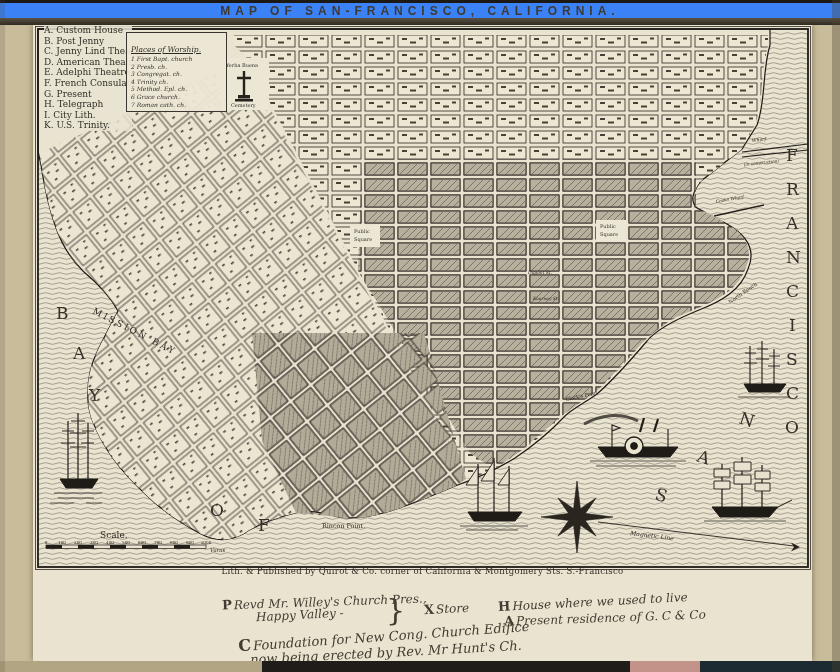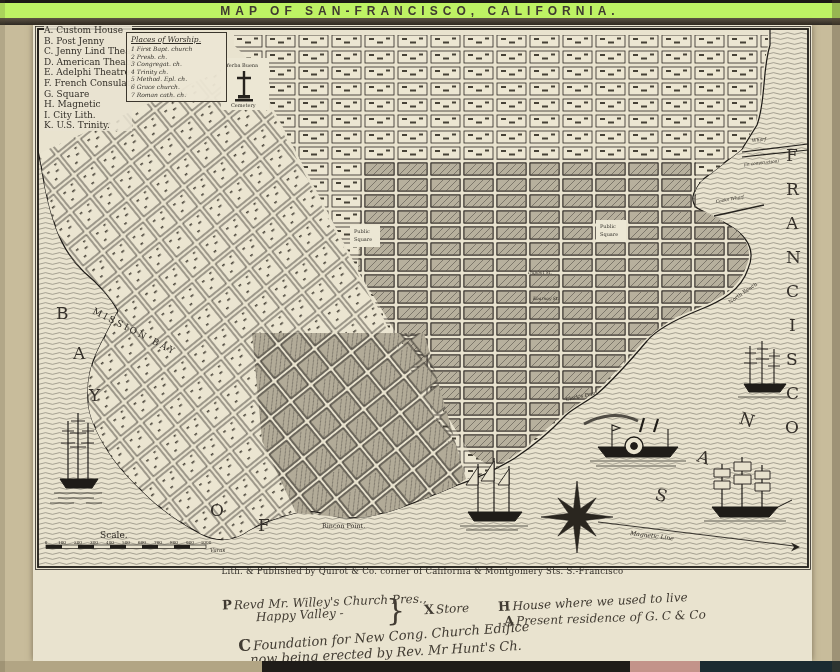--- a/index.html
+++ b/index.html
@@ -1,34 +1,34 @@
 <!DOCTYPE html>
 <html><head>
 <meta charset="utf-8">
 <style>
   html,body{margin:0;padding:0;background:#8a7f66;}
   .page{position:relative;width:840px;height:672px;background:#c8bc9b;overflow:hidden;
         font-family:"DejaVu Serif",serif;color:#2b2721;}
   
-  .topbar{position:absolute;left:0;top:0;width:840px;height:18px;background:#bef264;
+  .topbar{position:absolute;left:0;top:0;width:840px;height:18px;background:#3b82f6;
           border-top:3px solid #1c1915;text-align:center;}
   .map-title{font-family:"Liberation Sans",sans-serif;font-size:12px;font-weight:bold;
              letter-spacing:5px;color:#3f3a31;line-height:16px;}
   .topshadow{position:absolute;left:0;top:18px;width:840px;height:7px;
              background:linear-gradient(#5e5445,#2e2922);}
   
   .sheet{position:absolute;left:33px;top:25px;width:779px;height:636px;background:#e9e3cf;
          box-shadow:0 0 6px rgba(60,50,30,.55);}
   svg{position:absolute;left:0;top:0;}
   
   .legend{position:absolute;left:11px;top:0;width:88px;font-size:9px;line-height:10.6px;
           color:#332f28;background:rgba(233,227,209,.85);}
   .legend div{white-space:nowrap;}
   .worship{position:absolute;left:93px;top:7px;width:92px;border:1px solid #3b362d;
-           background:rgba(236,230,212,.95);padding:2px 3px 3px 4px;}
+           background:rgba(236,230,212,.95);padding:12px 3px 3px 4px;}
   .worship .wtitle{font-style:italic;font-size:7.5px;text-decoration:underline;margin-bottom:1px;color:#2e2a23;}
   .worship div.witem{font-size:6px;font-style:italic;line-height:7.6px;color:#33302a;white-space:nowrap;}
   .imprint{position:absolute;left:0;top:541px;width:779px;text-align:center;font-size:8.5px;
            letter-spacing:.3px;color:#2e2a24;}
   
   .hand{position:absolute;font-style:italic;color:#413b32;white-space:nowrap;}
   .hand .sym{font-weight:bold;font-style:normal;font-size:13px;padding-right:2px;}
   .edgeR{position:absolute;right:0;top:0;width:8px;height:672px;background:rgba(80,70,50,.35);}
   .edgeL{position:absolute;left:0;top:0;width:5px;height:672px;background:rgba(80,70,50,.18);}
   .bottomstrip{position:absolute;left:0;top:661px;width:840px;height:11px;display:flex;}
@@ -222,22 +222,22 @@
       <rect x="38" y="28" width="770" height="538" fill="none" stroke="#1d1a16" stroke-width="1.8"></rect>
     </svg>
 
     <div class="legend">
       <div>A. Custom House</div>
       <div>B. Post Jenny</div>
       <div>C. Jenny Lind Theatre</div>
       <div>D. American Theatre</div>
       <div>E. Adelphi Theatre</div>
       <div>F. French Consulate</div>
-      <div>G. Square</div>
-      <div>H. Magnetic</div>
+      <div>G. Present</div>
+      <div>H. Telegraph</div>
       <div>I. City Lith.</div>
       <div>K. U.S. Trinity.</div>
     </div>
 
     <div class="worship">
       <div class="wtitle">Places of Worship.</div>
       <div class="witem">1  First Bapt. church</div>
       <div class="witem">2  Presb. ch.</div>
       <div class="witem">3  Congregat. ch.</div>
       <div class="witem">4  Trinity ch.</div>

